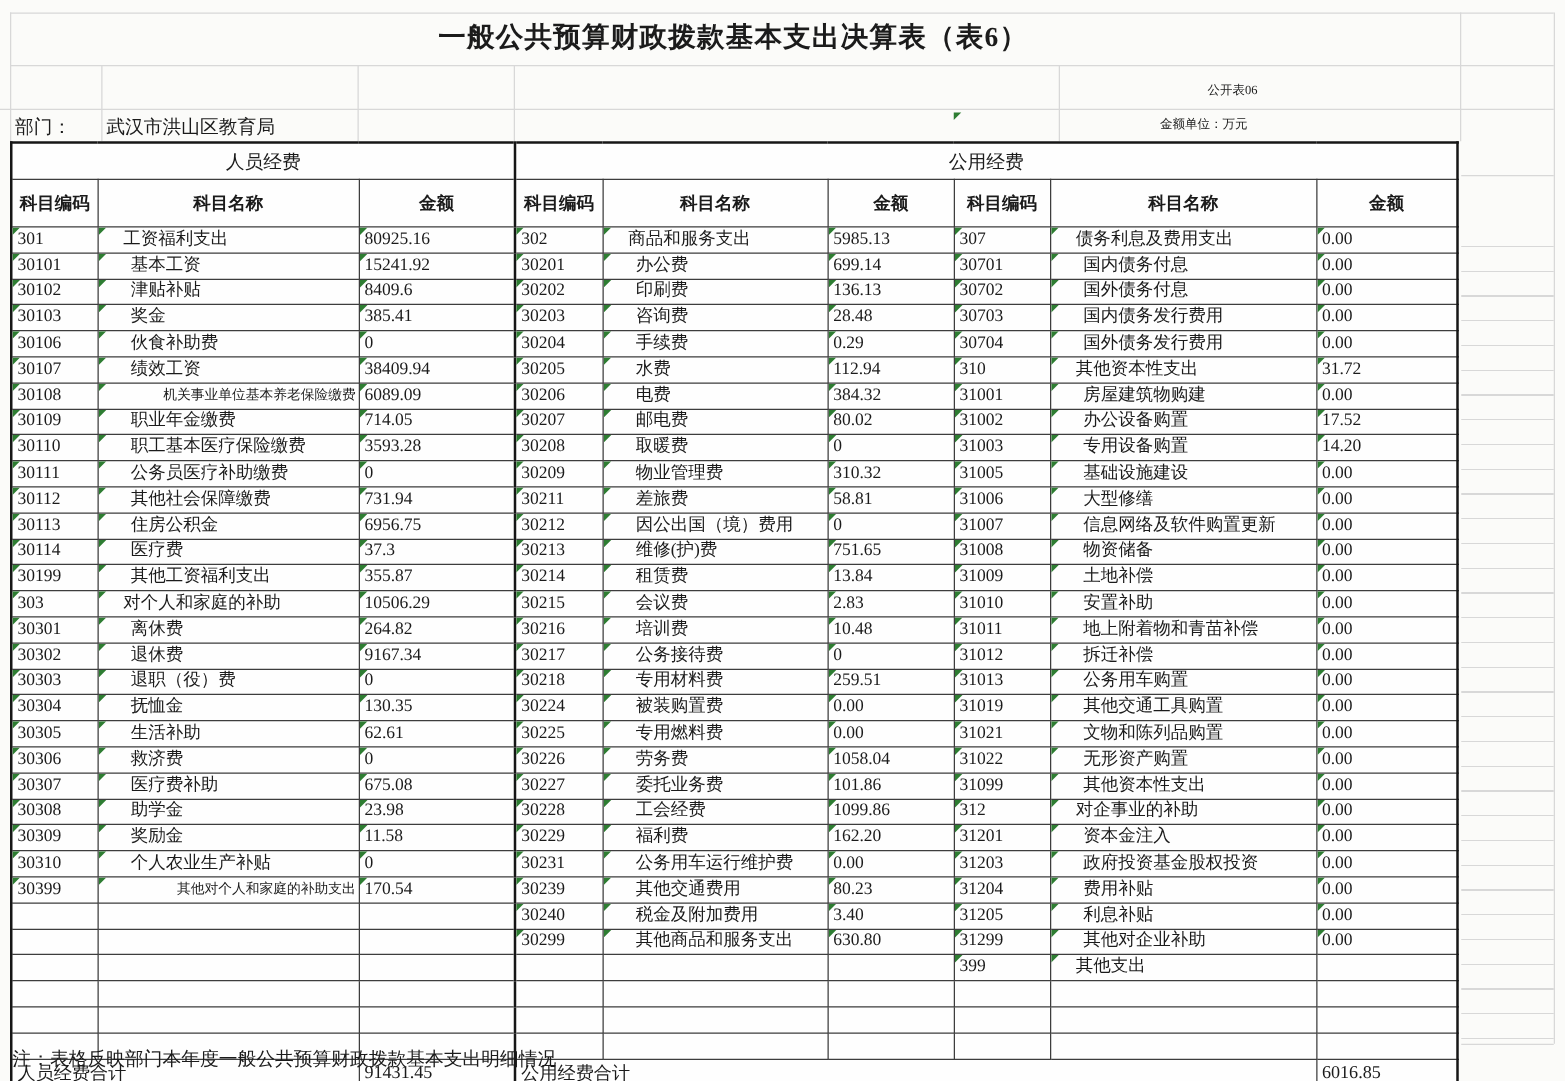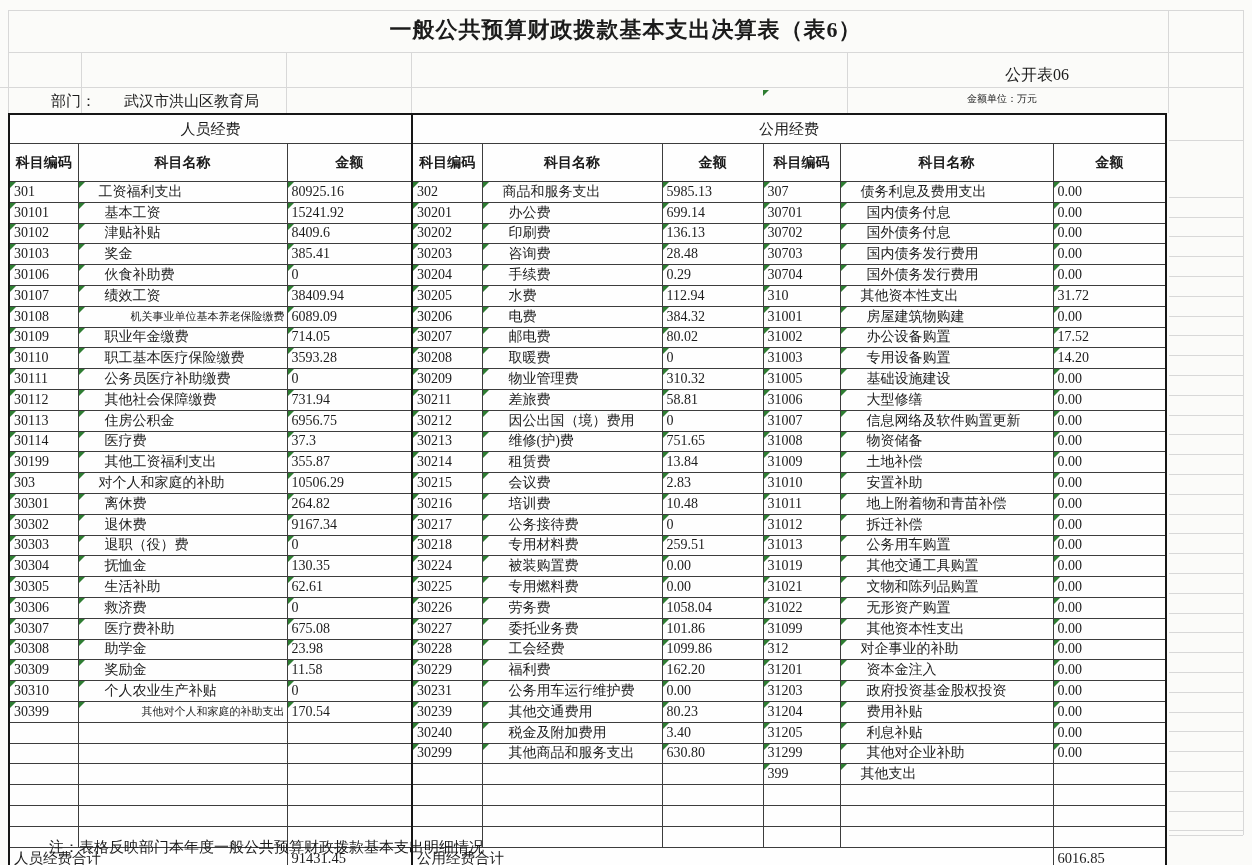--- a/index.html
+++ b/index.html
@@ -1,26 +1,26 @@
 <!DOCTYPE html>
 <html><head>
 <meta charset="utf-8">
 <style>
   html,body{margin:0;padding:0;}
   body{
     width:1252px;height:865px;position:relative;overflow:hidden;
     background:#fbfbf9;color:#1b1b1b;
     font-family:"Liberation Serif","DejaVu Serif",serif;
   }
-  .abs{position:absolute;white-space:nowrap;margin-left:39px;}
+  .abs{position:absolute;white-space:nowrap;}
   
   .gl{position:absolute;background:#d8d8d8;}
   
   #sheet-title{left:8px;top:15px;width:1157px;text-align:center;font-size:22px;font-weight:bold;letter-spacing:1px;}
-  #pub-no{left:966px;top:65px;font-size:16px;}
+  #pub-no{left:966px;top:65px;font-size:10px;}
   #dept-label{left:12px;top:92px;font-size:15px;}
   #dept-name{left:85px;top:92px;font-size:15px;}
   #unit-label{left:928px;top:92px;font-size:10px;}
   #note-line{left:10px;top:838px;font-size:15px;}
   
   table#main{
     position:absolute;left:8px;top:113px;width:1157px;
     border-collapse:collapse;table-layout:fixed;background:#fefefe;
     border:2px solid #161616;
   }

